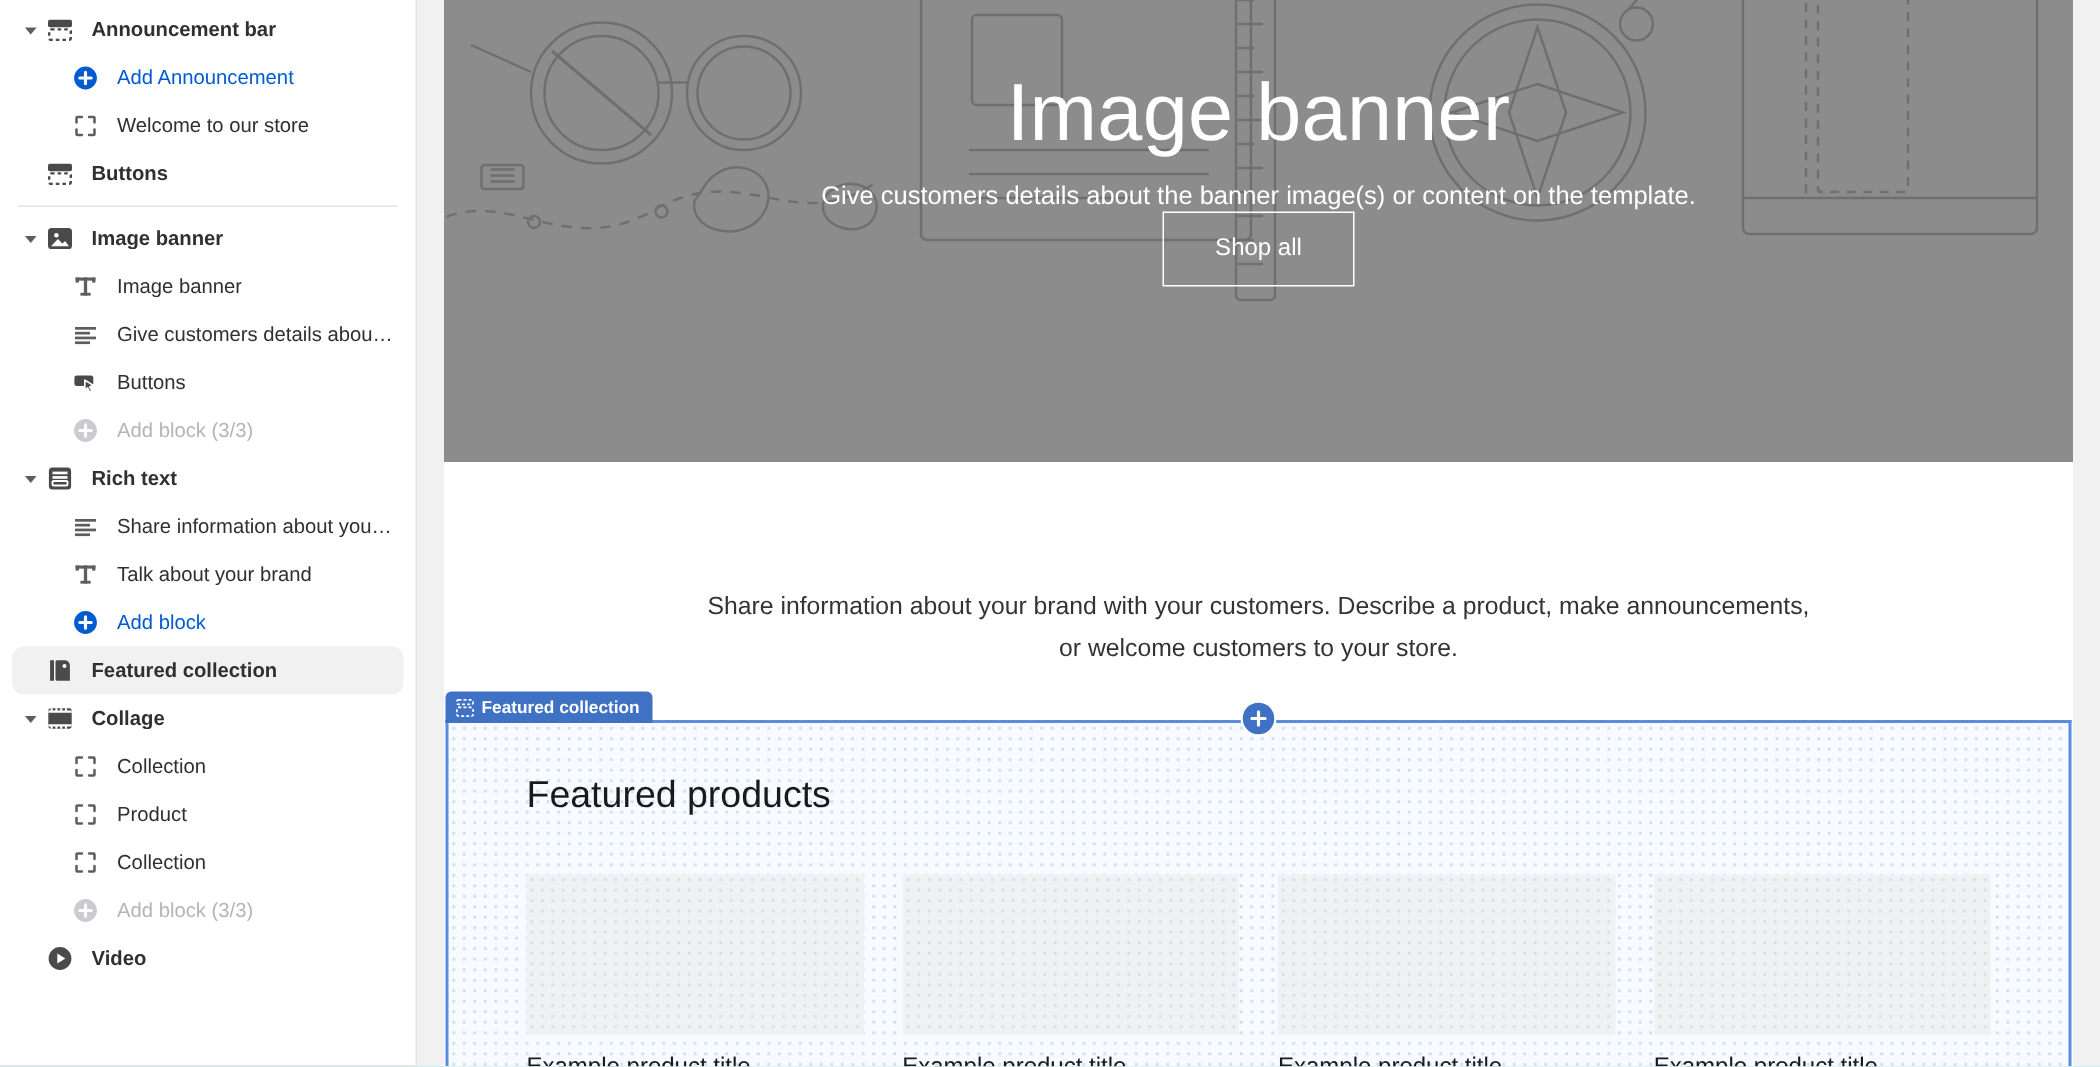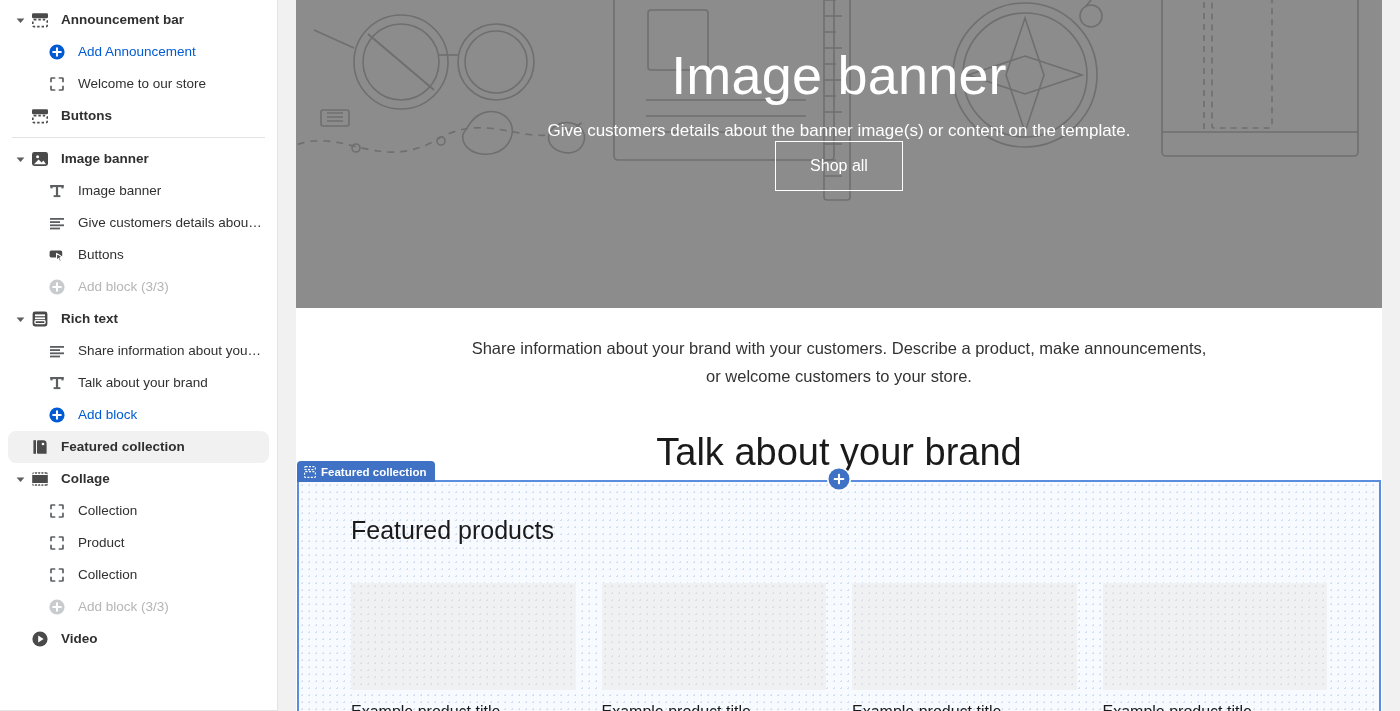--- a/index.html
+++ b/index.html
@@ -91,21 +91,21 @@
   }
   #banner-btn {
     border: 1px solid #ffffff; color: #ffffff;
     background: transparent; font-size: 16px;
     padding: 15px 34px; cursor: pointer;
     font-family: "Liberation Sans", sans-serif;
   }
 
   
   #rich-text {
-    padding: 26px 0 0 0; text-align: center; background: #ffffff;
+    padding: 82px 0 0 0; text-align: center; background: #ffffff;
   }
   #rich-text-body {
     font-size: 16.5px; color: #333333; line-height: 1.72;
     max-width: 740px; margin: 0 auto;
   }
   #rich-text-heading {
     margin-top: 40px; font-size: 38px; color: #1a1a1a; font-weight: 400;
   }
 
   

